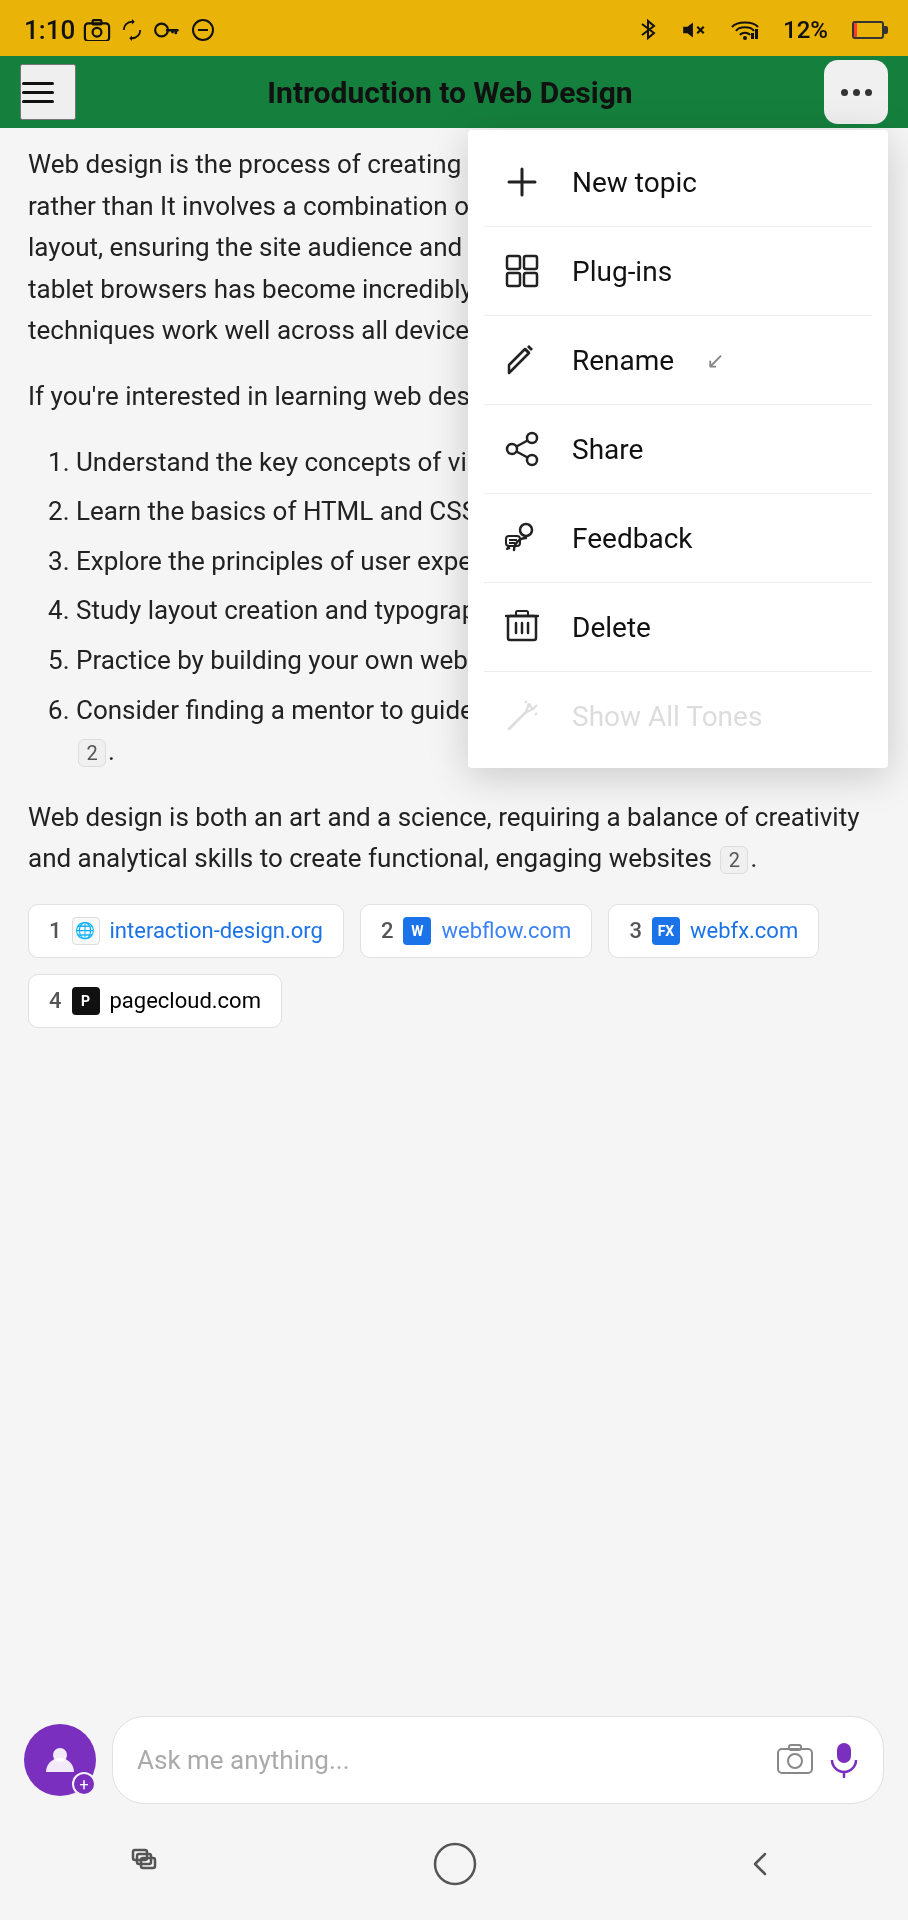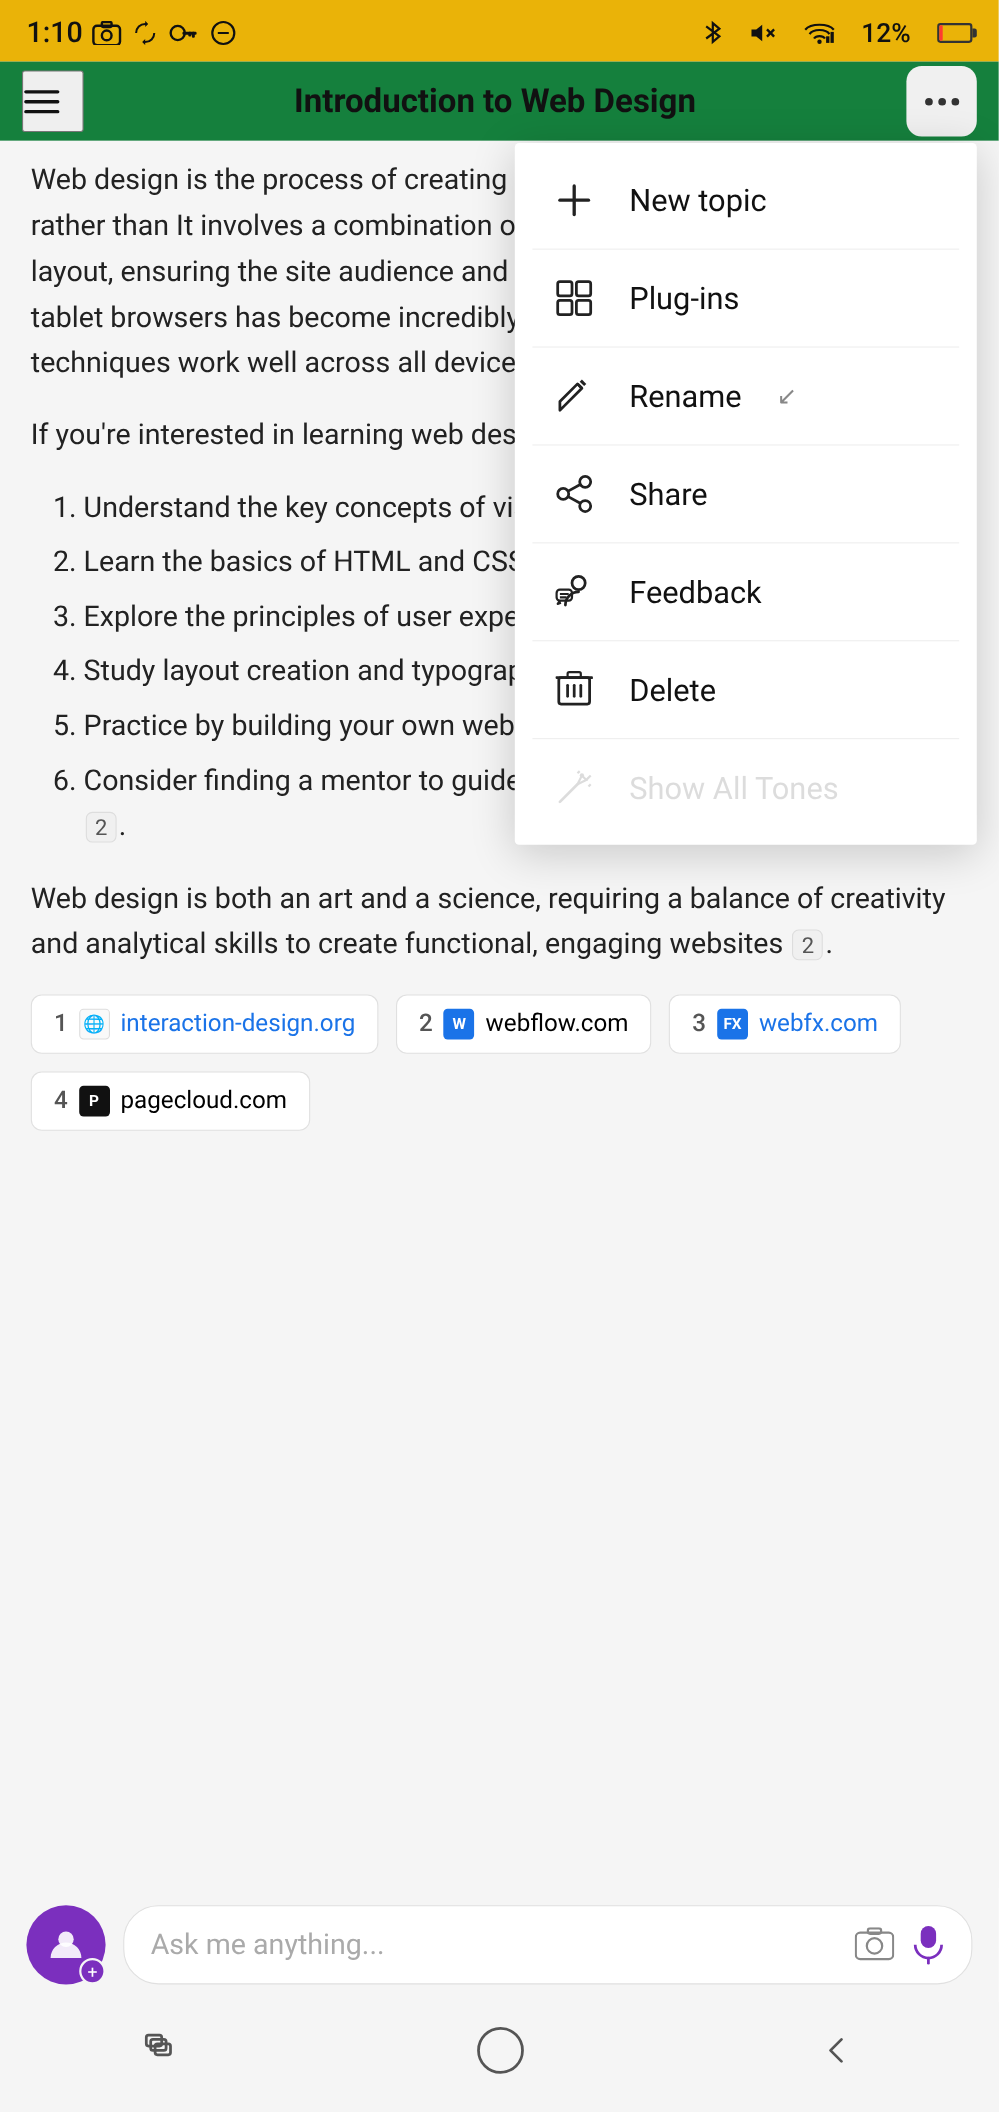--- a/index.html
+++ b/index.html
@@ -238,21 +238,21 @@
     }
     .input-box {
       flex: 1;
       background: #fff;
       border: 1px solid #e0e0e0;
       border-radius: 32px;
       padding: 18px 24px;
       display: flex;
       align-items: center;
       justify-content: space-between;
-      height: 72px;
+      height: 88px;
     }
     .input-placeholder {
       font-size: 26px;
       color: #aaa;
     }
     .input-icons {
       display: flex;
       gap: 16px;
       align-items: center;
     }
@@ -421,21 +421,21 @@
 
   <div class="sources">
     <div class="source-item">
       <span class="source-num">1</span>
       <div class="source-favicon favicon-1">🌐</div>
       <span style="color:#1a73e8;font-size:22px;">interaction-design.org</span>
     </div>
     <div class="source-item">
       <span class="source-num">2</span>
       <div class="source-favicon favicon-2">W</div>
-      <span style="color:#000000;font-size:22px;">webflow.com</span>
+      <span style="color:#3b82f6;font-size:22px;">webflow.com</span>
     </div>
     <div class="source-item">
       <span class="source-num">3</span>
       <div class="source-favicon favicon-3" style="background:#1a73e8;color:white;font-weight:bold;">FX</div>
       <span style="color:#1a73e8;font-size:22px;">webfx.com</span>
     </div>
     <div class="source-item">
       <span class="source-num">4</span>
       <div class="source-favicon favicon-4" style="font-weight:bold;">P</div>
       <span style="color:#000000;font-size:22px;">pagecloud.com</span>

